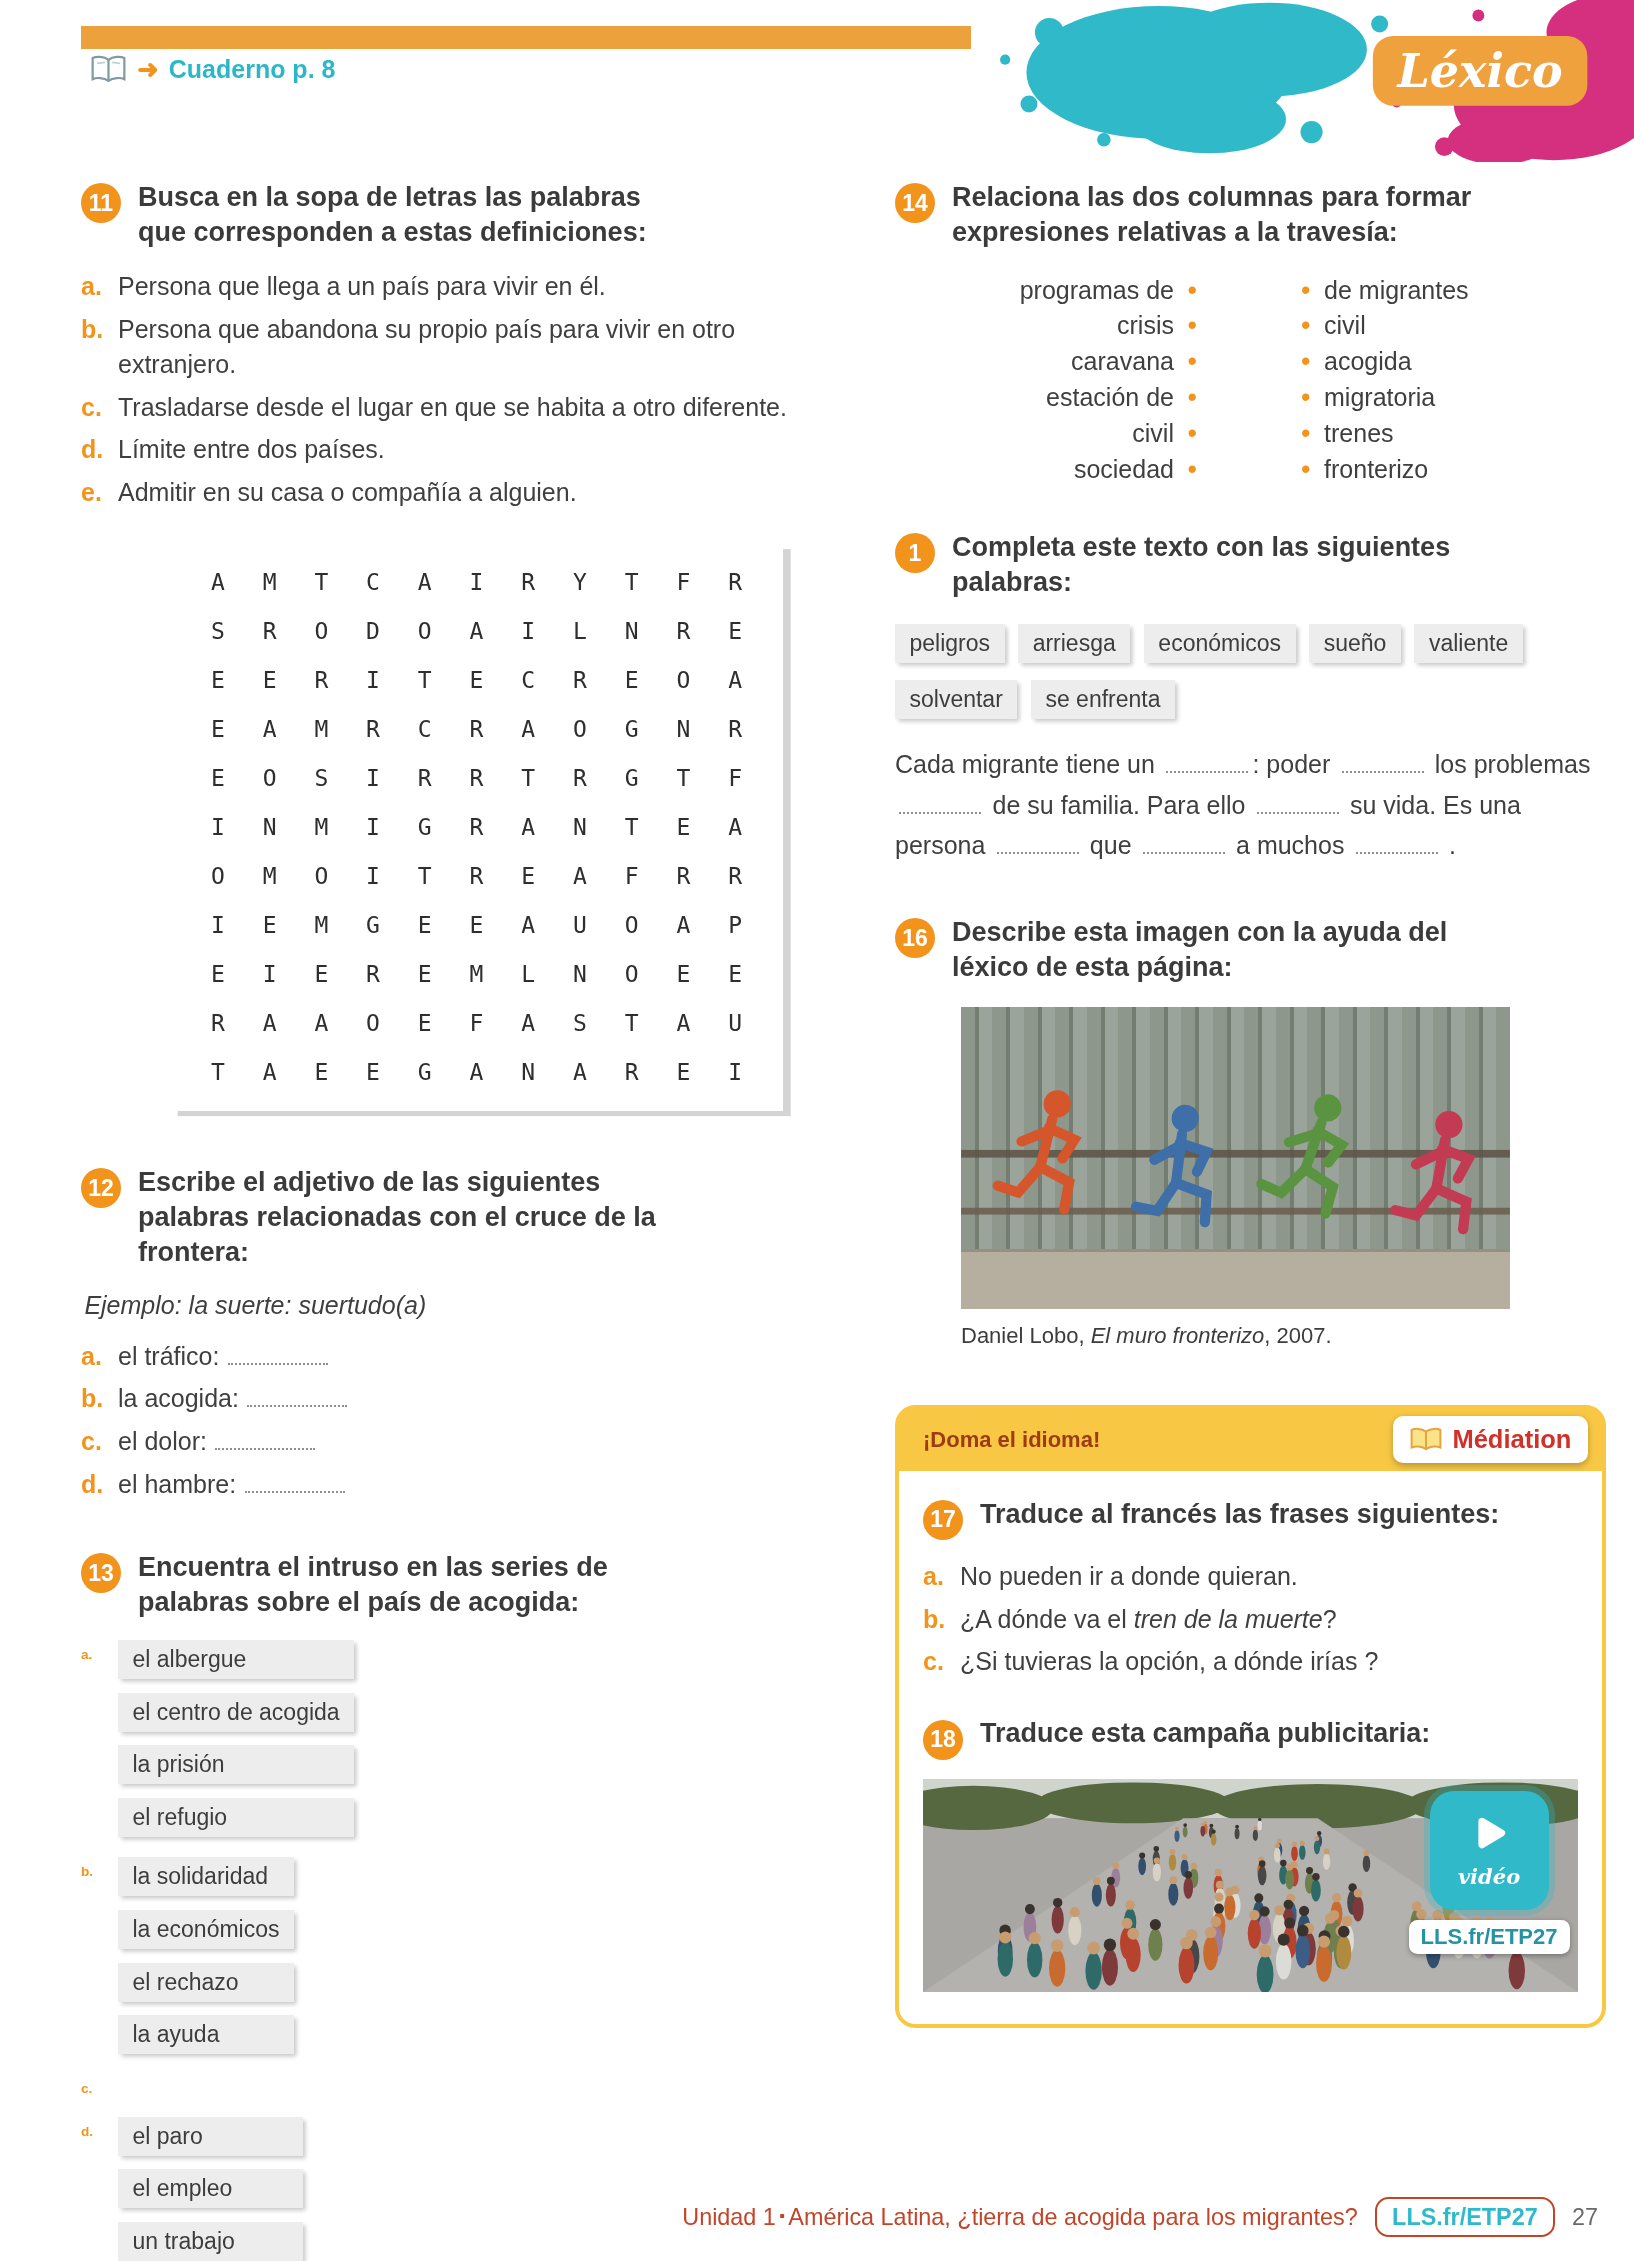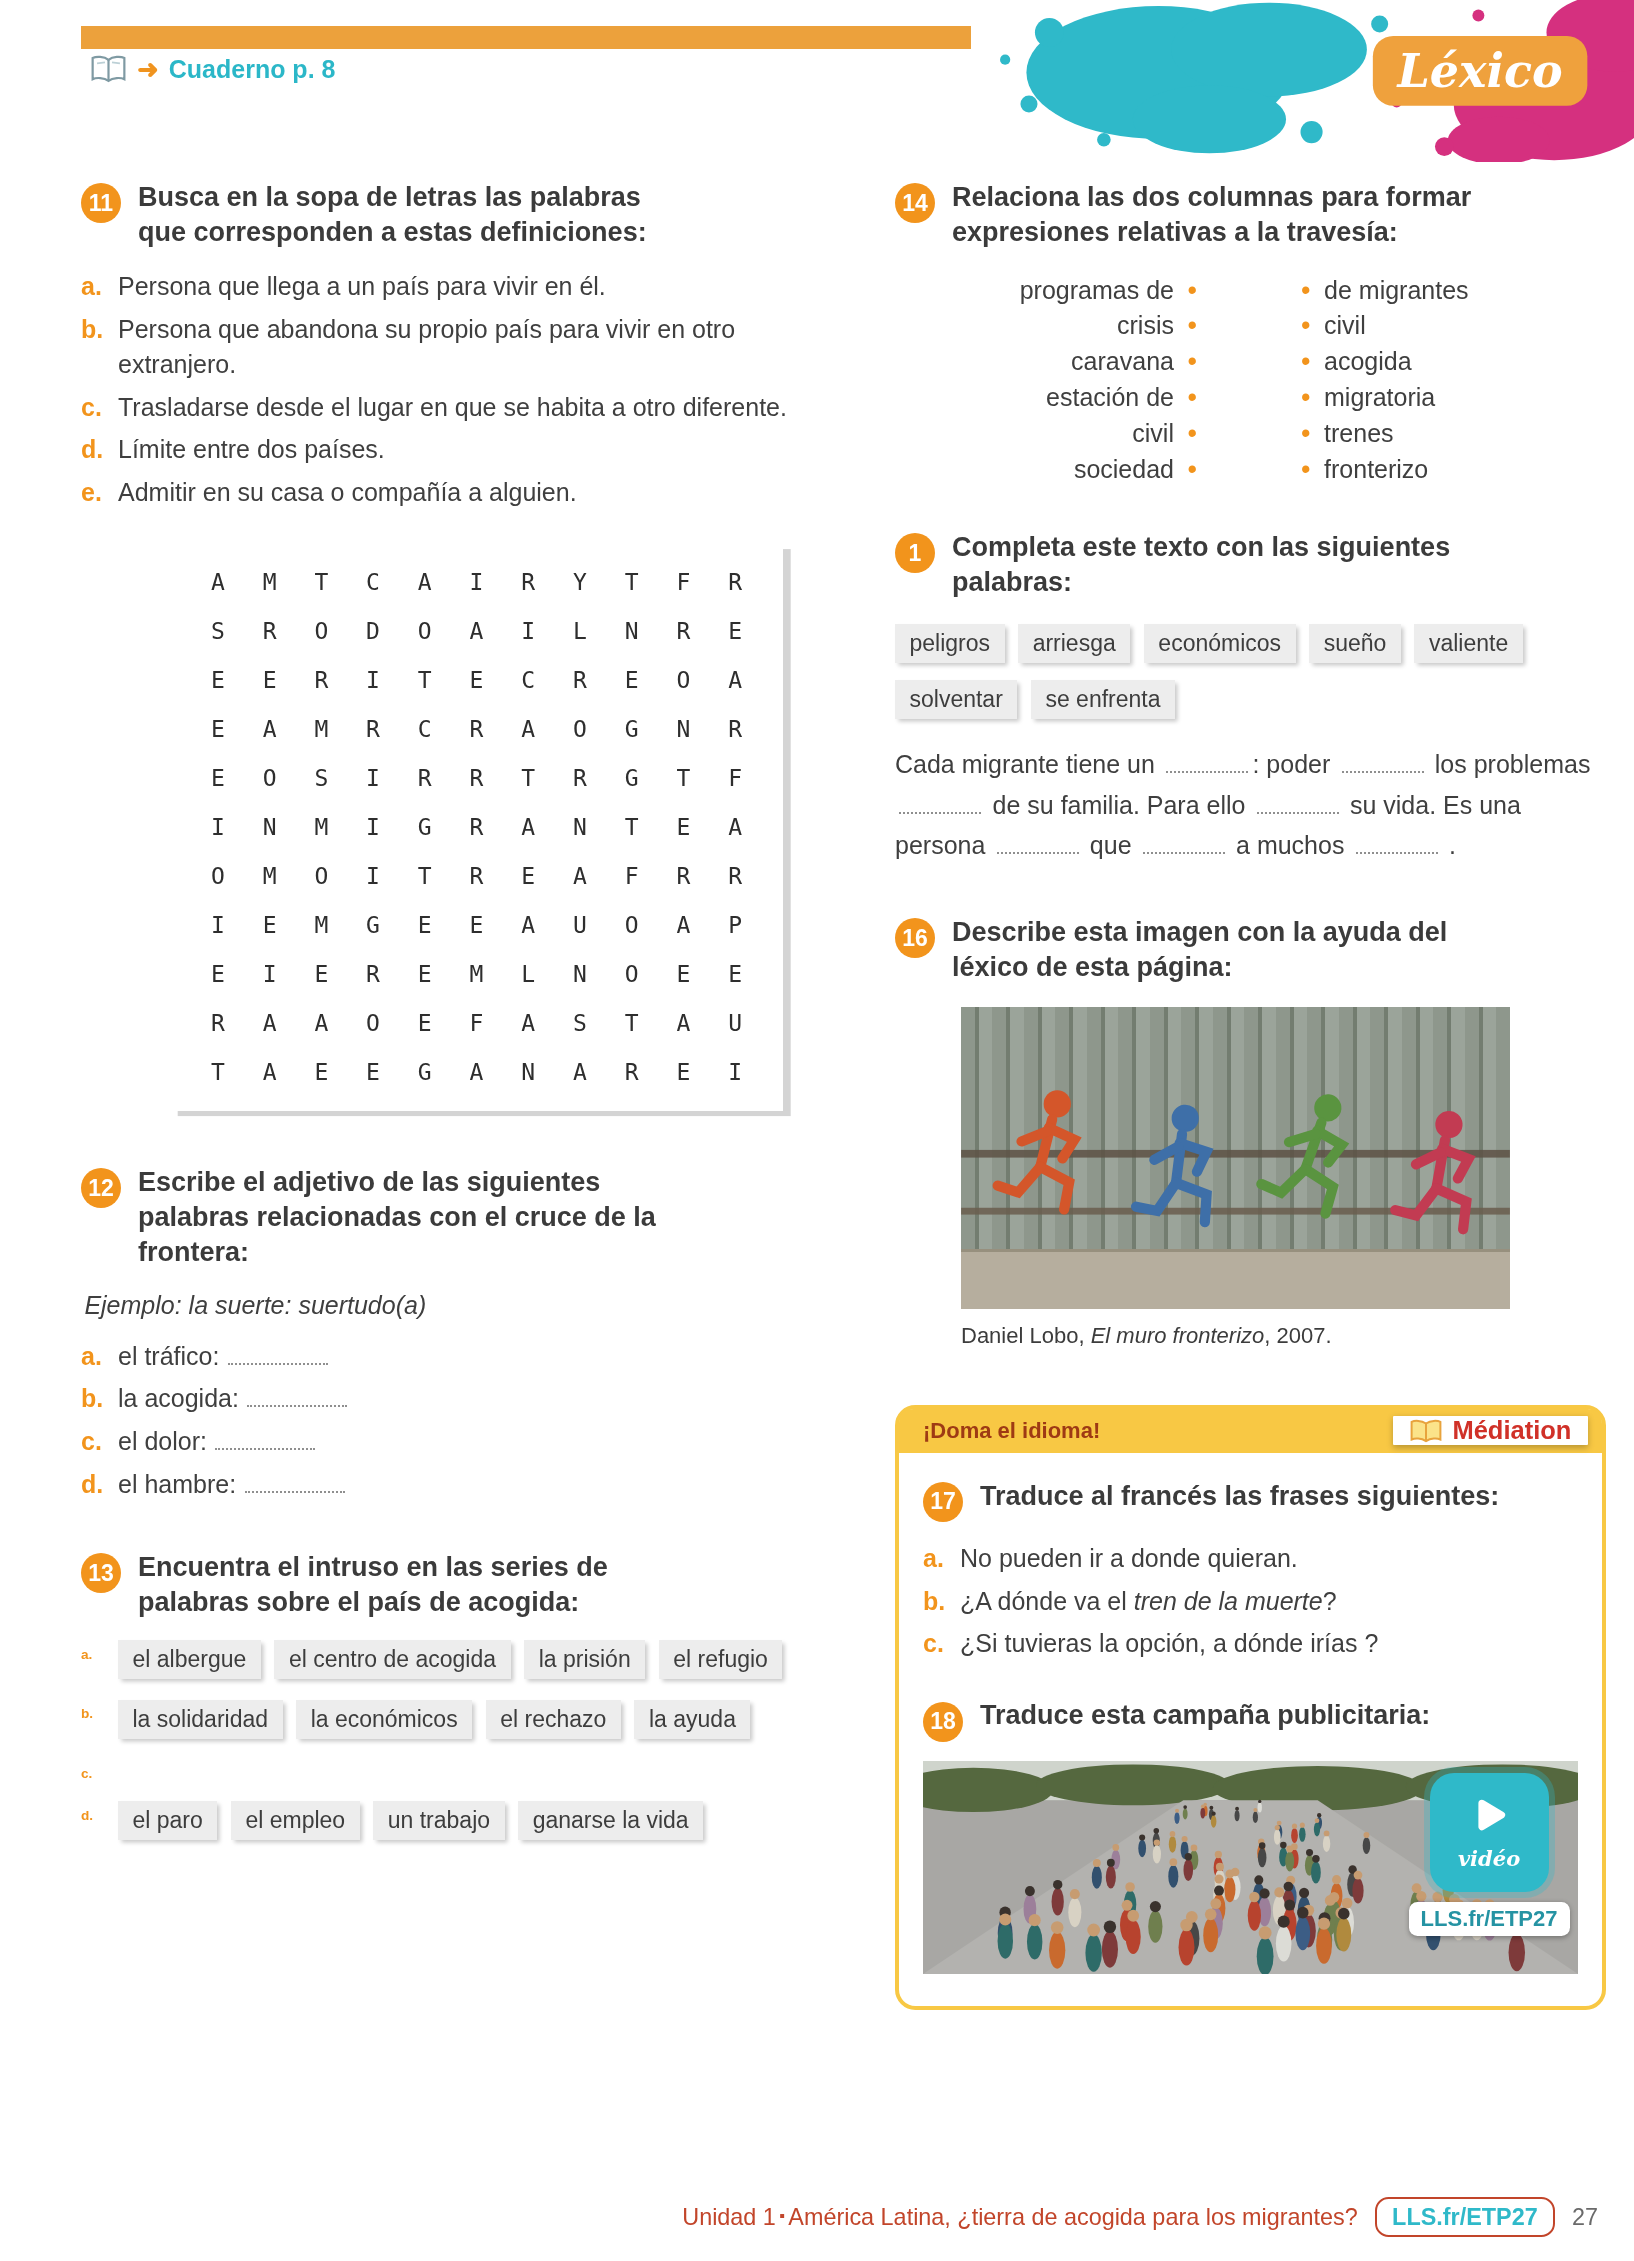--- a/index.html
+++ b/index.html
@@ -37,21 +37,21 @@
           font-family:"DejaVu Sans Mono", monospace; font-size:23px; color:#2e2e2e; }
 
   .ex12 { margin-top:54px; }
   .example { font-style:italic; font-size:25px; margin:20.4px 0 19px 3.4px; color:#3f3f3f; }
   .blank { display:inline-block; width:100px; height:4.3px; border-bottom:2.6px dotted #8f8f8f; margin-left:8.5px; }
   .cloze-blank { width:82px; margin:0 4.3px; }
 
   .ex13 { margin-top:48px; }
   .chip-row { display:flex; margin-top:20.4px; align-items:flex-start; }
   .chip-row .def-label { margin-top:6.8px; }
-  .chips { display:flex; flex-wrap:wrap; gap:13.6px; }
+  .chips { display:flex; flex-wrap:wrap; gap:13.6px;flex-direction:column; }
   .chip { background:#EDEDED; border-radius:0; padding:6px 14.5px; font-size:23px; color:#3d3d3d;
           box-shadow:2.6px 3.4px 4.3px rgba(0,0,0,.22); white-space:nowrap; }
 
   
   .match { display:flex; margin:25.5px 0 0 34px; font-size:25px; color:#3f3f3f; }
   .m-col-l { width:268px; display:flex; flex-direction:column; align-items:flex-end; gap:6.8px; }
   .m-col-r { margin-left:104px; display:flex; flex-direction:column; align-items:flex-start; gap:6.8px; }
   .m-row { display:flex; align-items:baseline; gap:13.6px; }
   .dot { color:#F2941C; font-size:27px; line-height:1; }
 
@@ -65,22 +65,22 @@
               background:repeating-linear-gradient(90deg,#8e978c 0 13.6px,#737d70 13.6px 18px,#9ba49a 18px 31.5px); }
   .fence-wall { position:absolute; left:0; right:0; bottom:0; height:60px; background:#b6ae9e; border-top:3.4px solid #97907e; }
   .fence-svg { position:absolute; inset:0; width:100%; height:100%; }
   .caption { margin:13.6px 0 0 66px; font-size:22px; color:#3c3c3c; }
 
   
   .doma { margin-top:56px; border:4.3px solid #F8C844; border-radius:20.4px; background:#fff; }
   .doma-head { display:flex; justify-content:space-between; align-items:center; background:#F8C844;
                border-radius:14.5px 14.5px 0 0; padding:7.7px 13.6px 7.7px 24px; }
   .doma-title { color:#9E3A14; font-weight:bold; font-size:22px; }
-  .med-badge { display:flex; align-items:flex-end; gap:10.2px; background:#fff; border-radius:1px;
-               padding:0 17px; box-shadow:0 2.6px 6px rgba(0,0,0,.25); }
+  .med-badge { display:flex; align-items:center; gap:10.2px; background:#fff; border-radius:10px;
+               padding:9px 17px; box-shadow:0 2.6px 6px rgba(0,0,0,.25); }
   .med-label { color:#D03128; font-weight:bold; font-size:25.5px; }
   .doma-body { padding:25.5px 24px 32px; }
   .ex18 { margin-top:37px; }
 
   .photo18 { margin-top:19px; position:relative; width:100%; height:213px; }
   .crowd-svg { width:100%; height:100%; display:block; }
   .vbadge { position:absolute; top:12px; right:8.5px; display:flex; flex-direction:column; align-items:center; }
   .vsq { width:119px; height:119px; background:#2FB9C9; border-radius:24px; display:flex; flex-direction:column;
          align-items:center; justify-content:center; gap:12px; box-shadow:0 0 0 6px rgba(47,185,201,.30); cursor:pointer; }
   .vtxt { color:#fff; font-family:"DejaVu Serif", serif; font-style:italic; font-weight:bold; font-size:21px; margin-top:-3.4px; }

